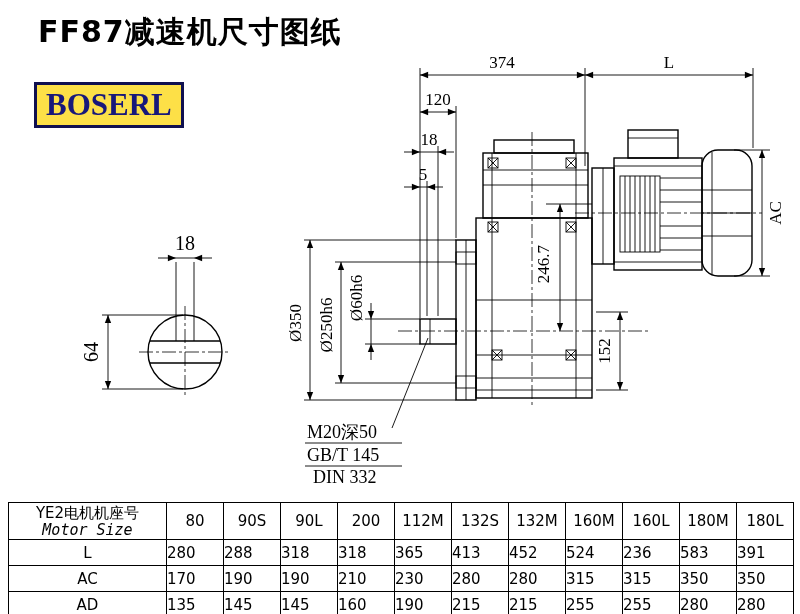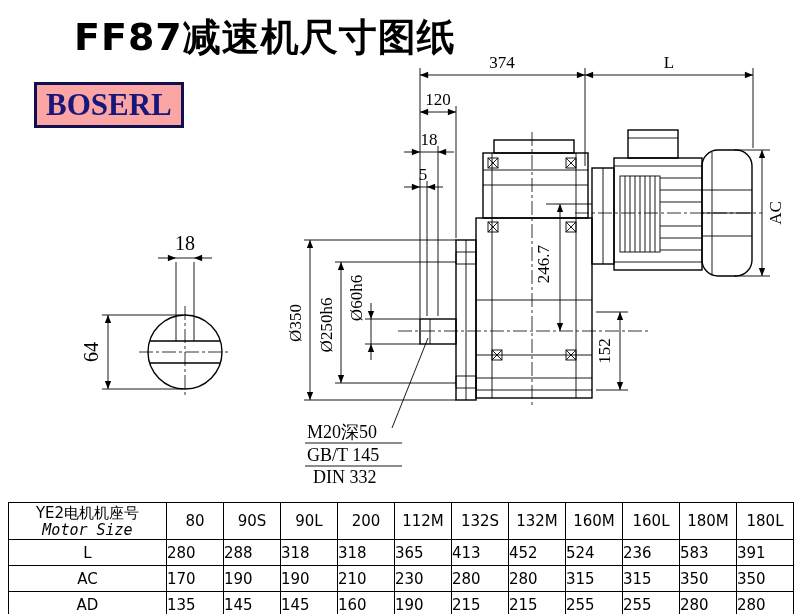--- a/index.html
+++ b/index.html
@@ -1,22 +1,22 @@
 <!DOCTYPE html>
 <html><head>
 <meta charset="utf-8">
 <style>
   html,body{margin:0;padding:0;background:#fff;}
   .page{position:relative;width:800px;height:614px;background:#fff;overflow:hidden;
         font-family:"DejaVu Sans",sans-serif;color:#000;}
-  .title{position:absolute;left:38px;top:12px;font-size:38px;font-weight:bold;
-         letter-spacing:1px;font-family:"DejaVu Sans",sans-serif;margin-left:36px;}
+  .title{position:absolute;left:38px;top:12px;font-size:30px;font-weight:bold;
+         letter-spacing:1px;font-family:"DejaVu Sans",sans-serif;}
   .logo{position:absolute;left:34px;top:82px;border:3px solid #10104f;padding:0 9px;
         line-height:40px;font-family:"Liberation Serif",serif;font-weight:bold;
-        font-size:31px;color:#18187a;background:#fca5a5;}
+        font-size:31px;color:#18187a;background:#fde047;}
   svg{position:absolute;left:0;top:0;}
   .ol{fill:none;stroke:#000;stroke-width:1.4;}
   .tl{fill:none;stroke:#000;stroke-width:0.9;}
   .dim{fill:none;stroke:#000;stroke-width:0.9;}
   .cl{fill:none;stroke:#000;stroke-width:0.8;stroke-dasharray:14 3 3 3;}
   text.dt{font-family:"Liberation Serif",serif;font-size:17px;fill:#000;}
   text.dt-lg{font-size:20px;}
   text.nt{font-family:"Liberation Serif",serif;font-size:18px;fill:#000;}
   table.dims{position:absolute;left:8px;top:502px;width:786px;border-collapse:collapse;
              table-layout:fixed;background:#fff;}

